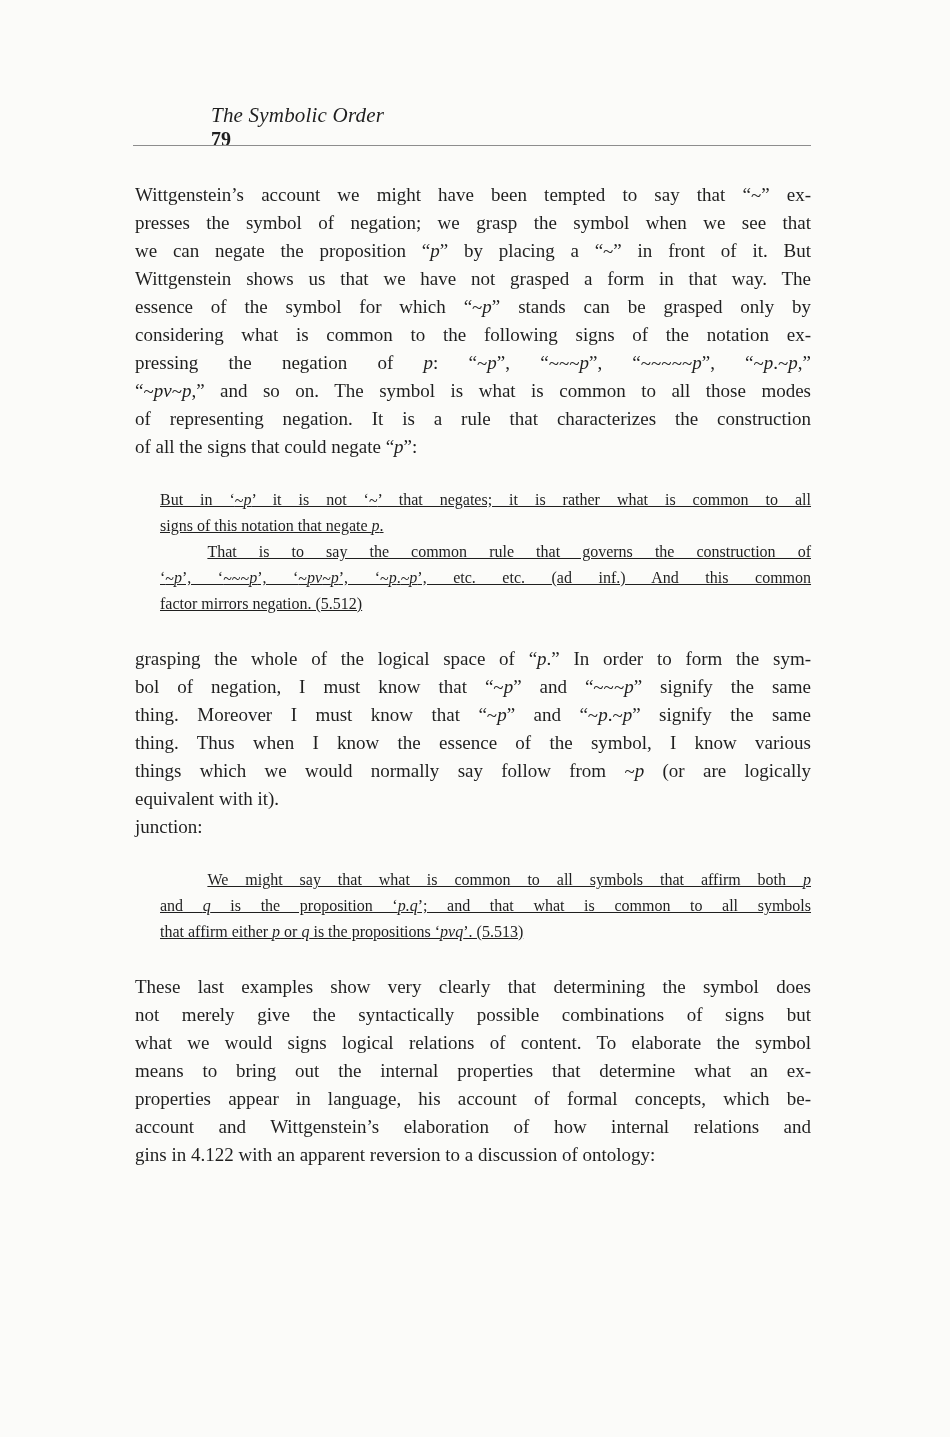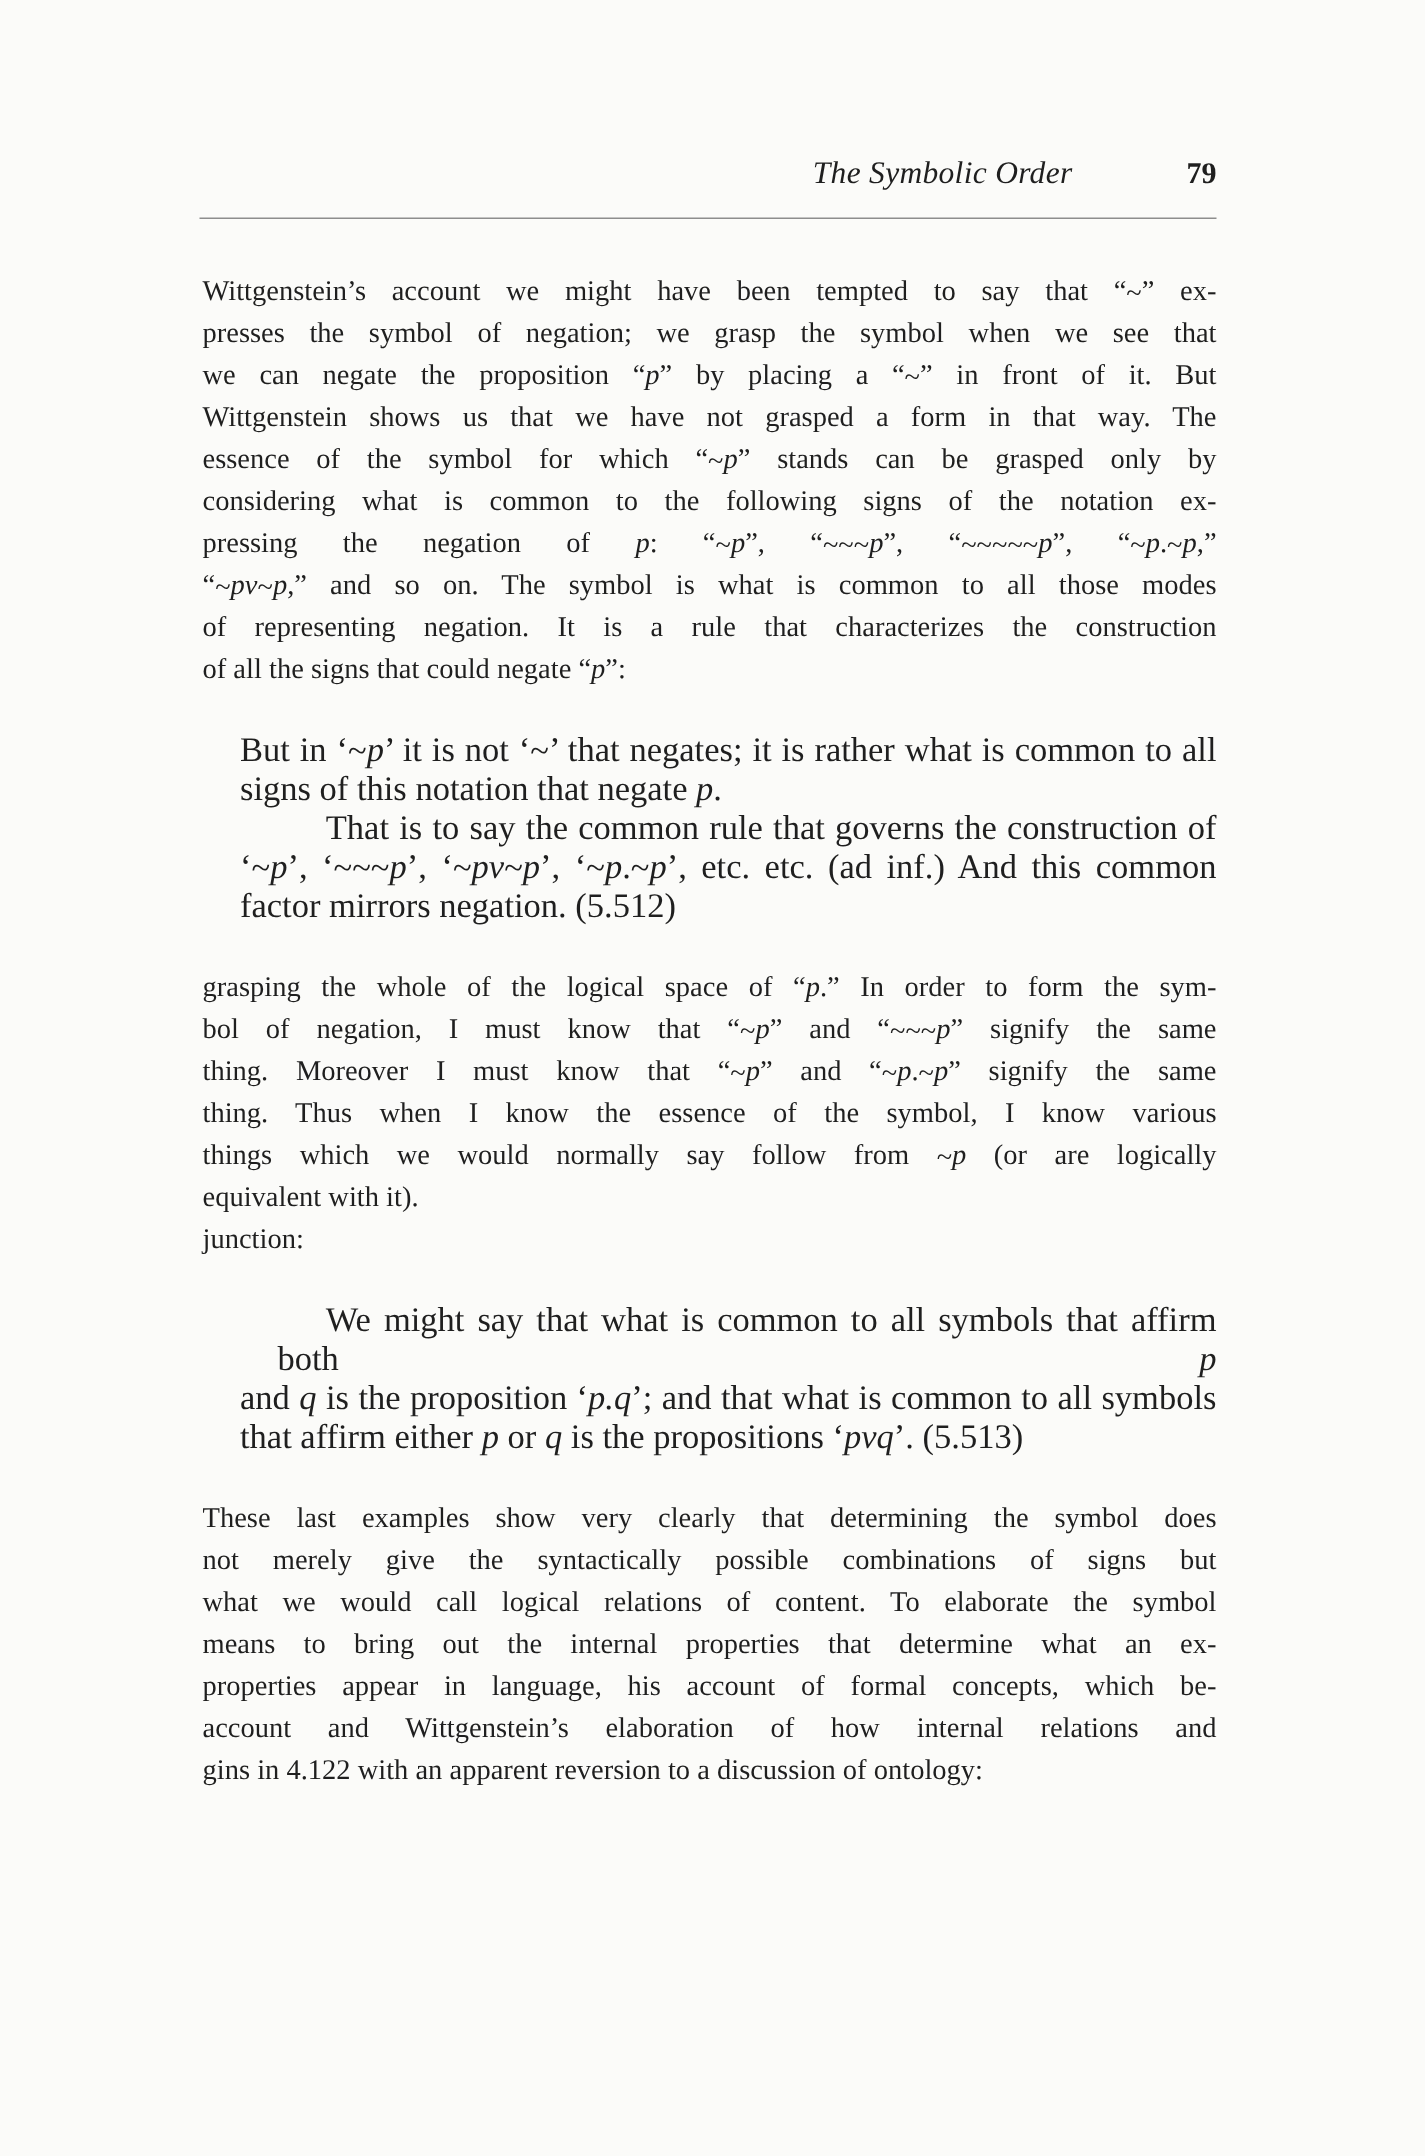--- a/index.html
+++ b/index.html
@@ -14,20 +14,21 @@
     overflow: hidden;
   }
   .running-head {
     position: absolute;
     left: 135px;
     top: 103px;
     width: 676px;
     display: flex;
     justify-content: flex-end;
     align-items: baseline;
+    flex-direction: column;
   }
   .running-head .title {
     font-style: italic;
     font-size: 21px;
     letter-spacing: 0.2px;
   }
   .running-head .pageno {
     font-size: 20px;
     margin-left: 76px;
     font-weight: bold;
@@ -43,23 +44,24 @@
   .page-body {
     position: absolute;
     left: 135px;
     top: 181px;
     width: 676px;
     font-size: 19px;
     line-height: 28px;
   }
   .paragraph { margin: 0; }
   .quote {
-    font-size: 23px;
+    font-size: 16px;
     line-height: 26px;
     margin: 26px 0 28px 25px;
+    text-decoration: underline;
   }
   .line {
     text-align: justify;
     text-align-last: justify;
     white-space: normal;
   }
   .line.end { text-align-last: left; }
   .line.ind { text-indent: 1.4em; margin-left: 25px; }
   em { font-style: italic; }
   .tld { position: relative; top: 0.06em; }
@@ -105,19 +107,19 @@
       <div class="line end"><span>junction:</span></div>
     </div>
     <div class="quote">
       <div class="line ind"><span>We might say that what is common to all symbols that affirm both </span><em>p</em></div>
       <div class="line"><span>and </span><em>q</em><span> is the proposition ‘</span><em>p.q</em><span>’; and that what is common to all symbols</span></div>
       <div class="line end"><span>that affirm either </span><em>p</em><span> or </span><em>q</em><span> is the propositions ‘</span><em>pvq</em><span>’. (5.513)</span></div>
     </div>
     <div class="paragraph">
       <div class="line"><span>These last examples show very clearly that determining the symbol does</span></div>
       <div class="line"><span>not merely give the syntactically possible combinations of signs but</span></div>
-      <div class="line"><span>what we would call logical relations of content. To elaborate the symbol</span></div>
+      <div class="line"><span>what we would signs logical relations of content. To elaborate the symbol</span></div>
       <div class="line"><span>means to bring out the internal properties that determine what an ex-</span></div>
       <div class="line"><span>properties appear in language, his account of formal concepts, which be-</span></div>
       <div class="line"><span>account and Wittgenstein’s elaboration of how internal relations and</span></div>
       <div class="line end"><span>gins in 4.122 with an apparent reversion to a discussion of ontology:</span></div>
     </div>
   </div>
 
 </body></html>

